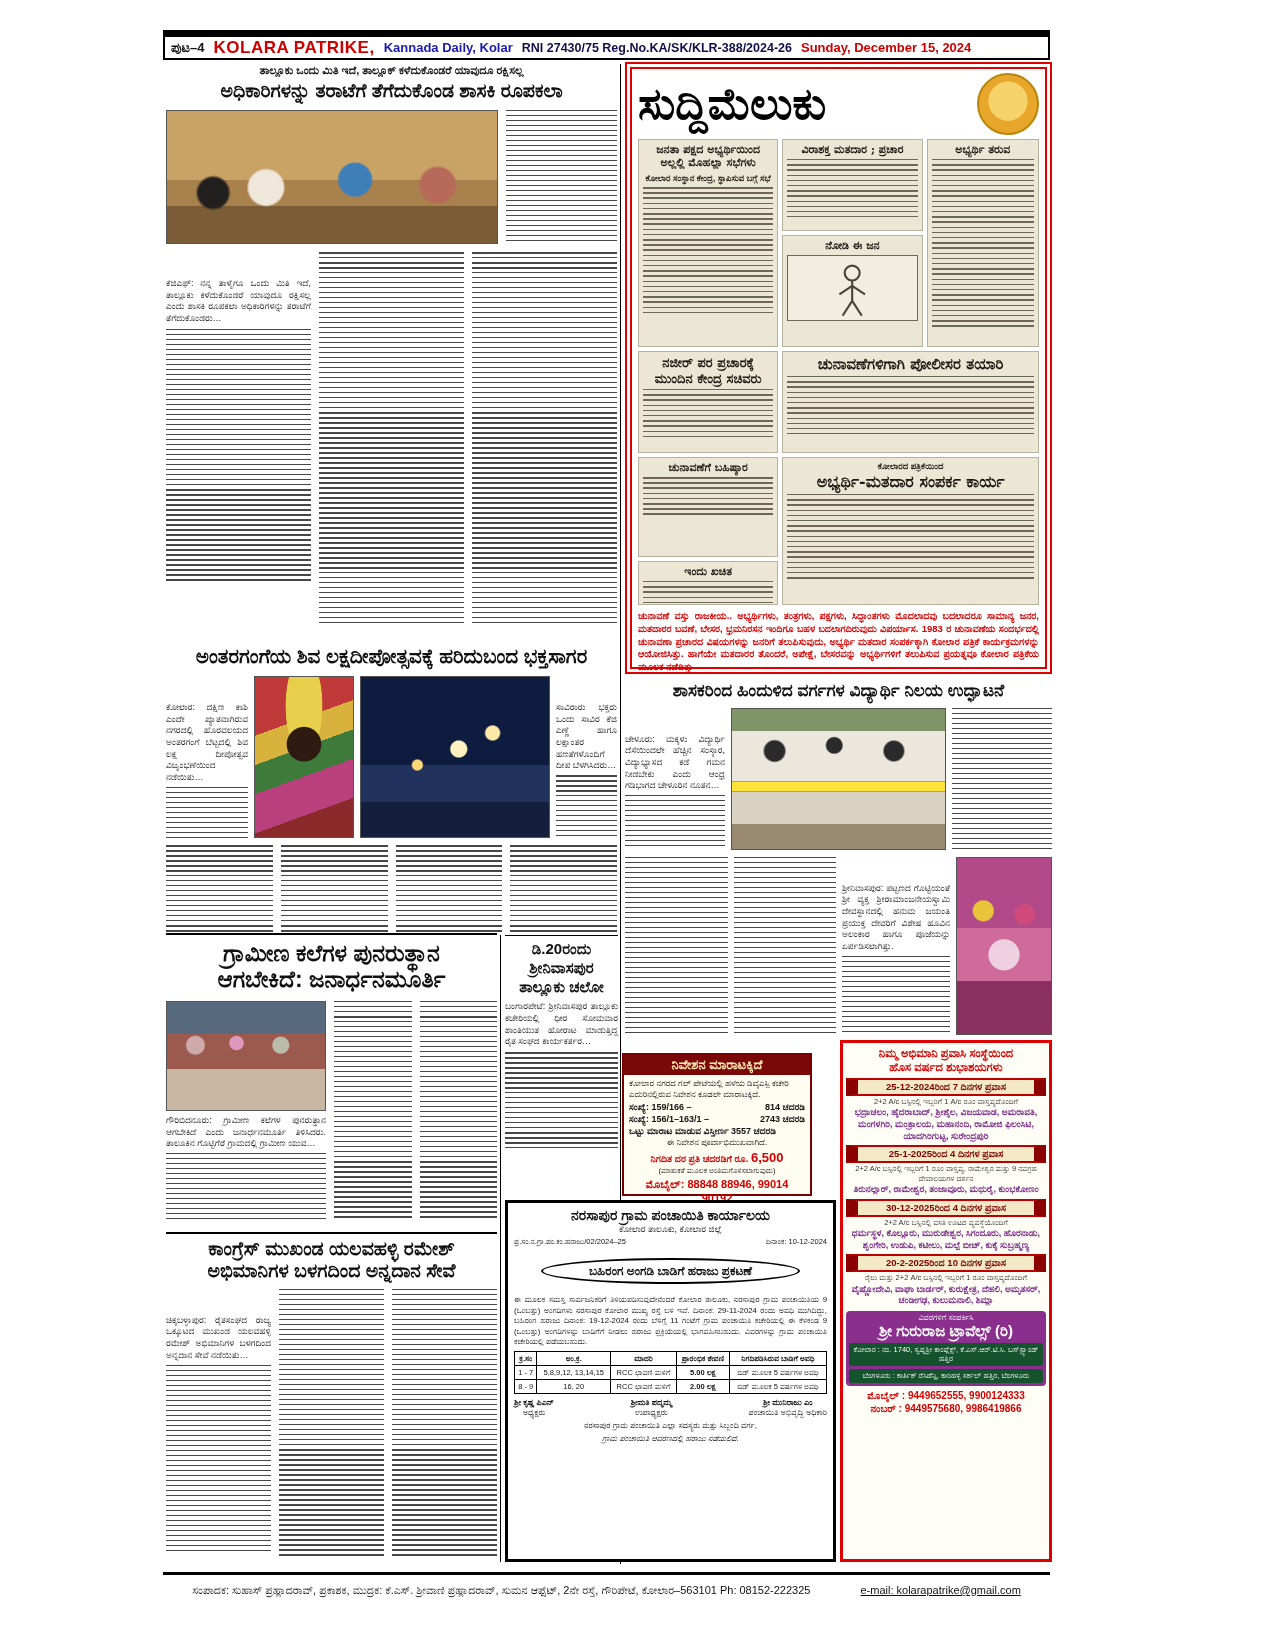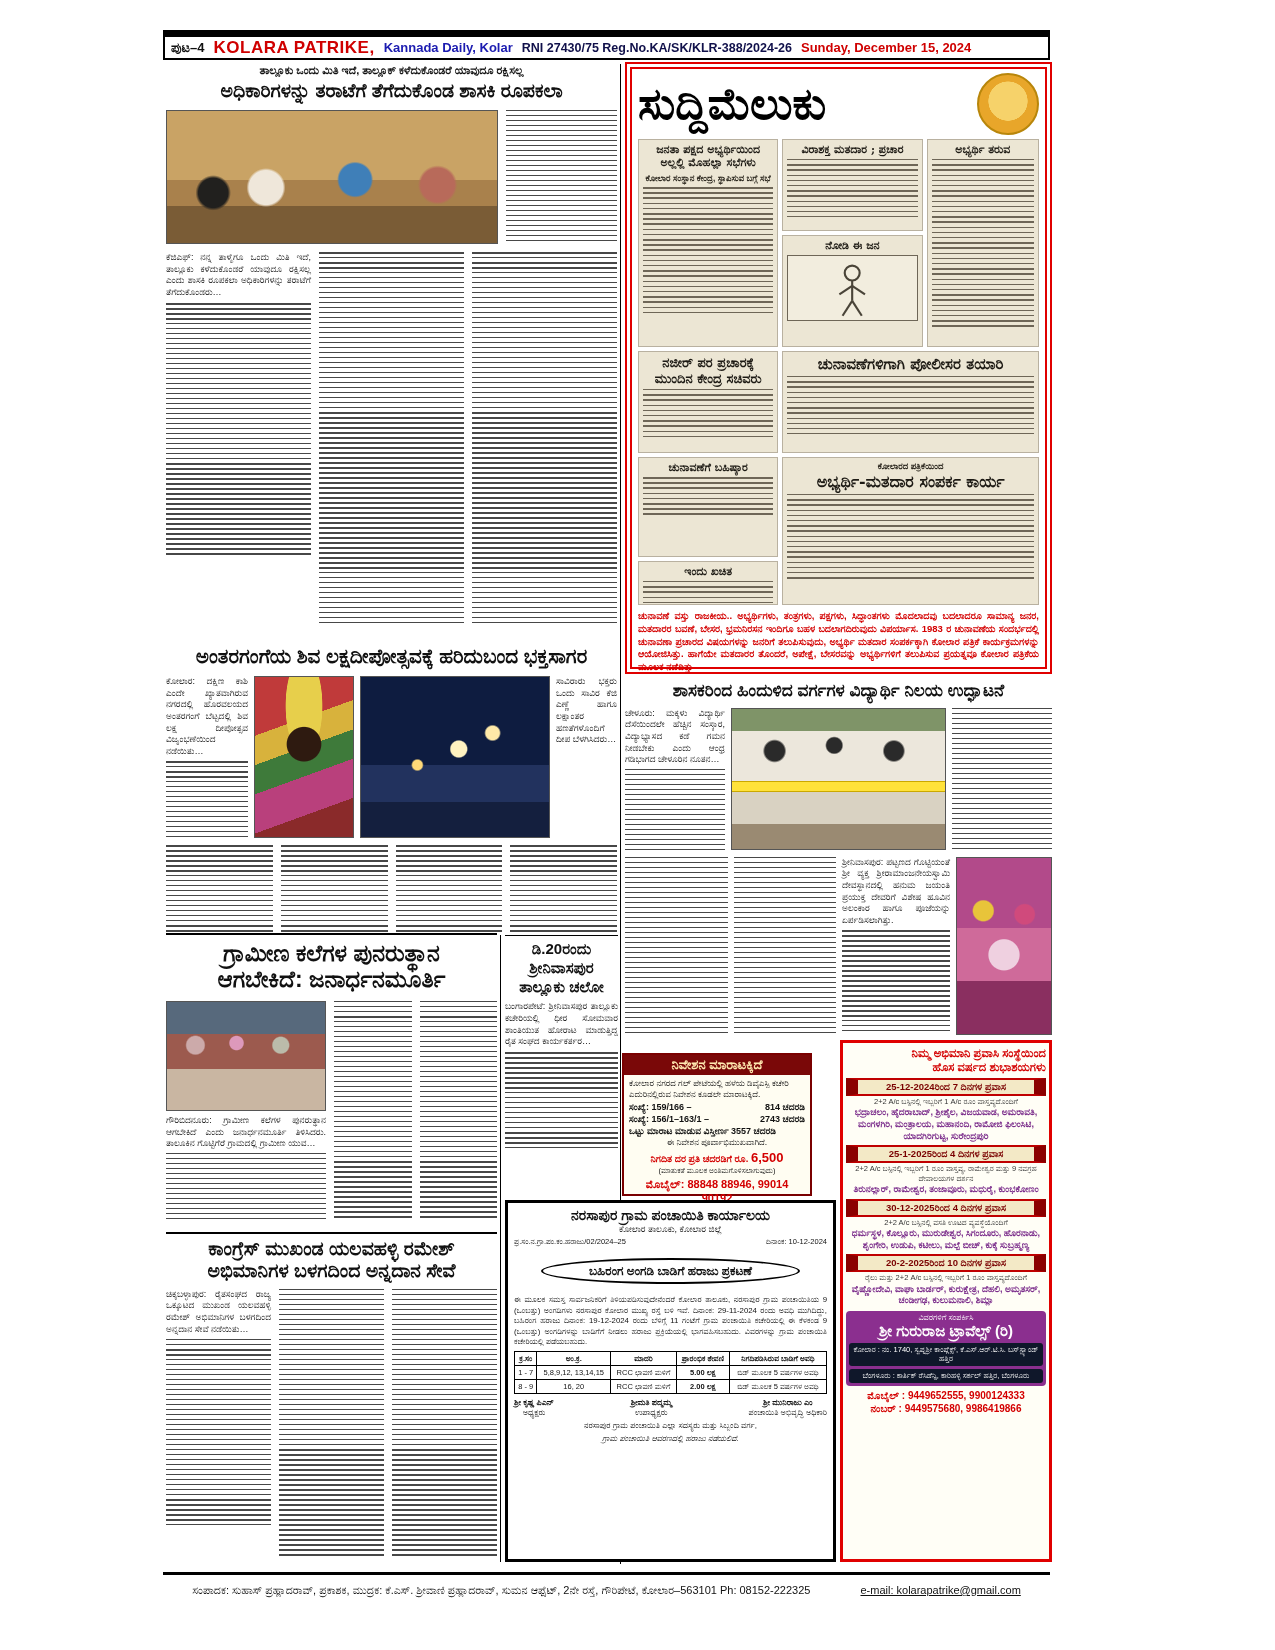--- a/index.html
+++ b/index.html
@@ -15,21 +15,21 @@
             display:flex;align-items:center;gap:9px;padding:0 6px;box-sizing:border-box;background:#fff;white-space:nowrap;}
   .mh-page{font-weight:bold;font-size:13px;color:#111;}
   .mh-title{font-weight:bold;font-size:17px;color:#cf0000;letter-spacing:.5px;}
   .mh-sub{font-weight:bold;font-size:13px;color:#1b1bb0;}
   .mh-reg{font-weight:bold;font-size:12.5px;color:#10104a;}
   .mh-date{font-weight:bold;font-size:13px;color:#cf0000;}
 
   
   .kick{font-size:11px;font-weight:bold;}
   .hl{font-weight:bold;line-height:1.15;}
-  .body-txt{font-size:9px;line-height:1.3;}
+  .body-txt{font-size:9px;line-height:1.3;margin-top:26px;}
   .lines{background:repeating-linear-gradient(to bottom,#474747 0 1.5px,transparent 1.5px 5px);}
   .clines{background:repeating-linear-gradient(to bottom,#6e6657 0 1.5px,transparent 1.5px 5.2px);}
   .cols{display:flex;gap:8px;}
   .col{flex:1;min-width:0;}
   .vr{position:absolute;width:1px;background:#000;}
   .hr{position:absolute;height:2px;background:#000;}
 
   
   .photo{box-sizing:border-box;border:1px solid #555;}
   .ph-meeting{background:
@@ -93,29 +93,29 @@
   .panch-sub{font-size:9px;text-align:center;}
   .panch-refrow{display:flex;justify-content:space-between;font-size:7.5px;margin-top:2px;}
   .oval{border:2px solid #000;border-radius:50%;font-weight:bold;font-size:12px;text-align:center;padding:4px 10px;width:75%;margin:11px auto;}
   .panch table{width:100%;border-collapse:collapse;font-size:7.5px;margin-top:3px;}
   .panch th,.panch td{border:1px solid #000;padding:2px;text-align:center;line-height:1.2;}
   .sig-row{display:flex;justify-content:space-between;text-align:center;font-size:8px;margin-top:4px;font-weight:bold;}
   .panch-note{text-align:center;font-size:8px;margin-top:3px;}
 
   
   .travel{left:840px;top:1040px;width:212px;height:522px;border:3px solid #e00000;box-sizing:border-box;background:#fffef6;padding:3px;}
-  .tr-title{color:#d40000;font-weight:bold;text-align:right;font-size:11.5px;line-height:1.25;}
+  .tr-title{color:#d40000;font-weight:bold;text-align:center;font-size:11.5px;line-height:1.25;}
   .tr-date{background:#f3e9c6;border-top:2px solid #c00000;border-bottom:2px solid #c00000;border-left:12px solid #8b0000;border-right:12px solid #8b0000;
            color:#7a0000;font-weight:bold;font-size:9.5px;text-align:center;padding:1px 0;margin-top:3px;}
   .tr-note{font-size:7.5px;text-align:center;color:#333;margin-top:1px;line-height:1.25;}
   .tr-places{color:#7b2d8b;font-weight:bold;font-size:9px;text-align:center;line-height:1.3;margin-top:1px;}
   .tr-contact{font-size:8px;color:#fff;text-align:center;}
   .tr-company{background:#8b2f8f;color:#fff;margin-top:4px;padding:2px 3px 3px;border-radius:4px;}
   .tr-company .name{font-weight:bold;font-size:15px;text-align:center;line-height:1.1;}
-  .tr-addr{background:#0f172a;color:#fff;font-size:7.5px;text-align:center;margin-top:3px;padding:2px;border-radius:3px;line-height:1.3;}
+  .tr-addr{background:#14532d;color:#fff;font-size:7.5px;text-align:center;margin-top:3px;padding:2px;border-radius:3px;line-height:1.3;}
   .tr-phones{color:#d40000;font-weight:bold;font-size:10px;text-align:center;margin-top:3px;line-height:1.3;}
 
   
   .footer{left:163px;top:1572px;width:887px;height:30px;border-top:3px solid #000;display:flex;align-items:center;justify-content:center;gap:6px;font-size:11px;}
   .footer .mail{font-weight:normal;text-decoration:underline;margin-left:44px;}
 
   .small-head{font-weight:bold;font-size:15px;text-align:center;line-height:1.25;}
 </style>
 </head>
 <body>
@@ -214,21 +214,21 @@
 
   <div class="abs" style="left:166px;top:645px;width:451px;height:285px;">
     <div class="hl c" style="font-size:20px;">ಅಂತರಗಂಗೆಯ ಶಿವ ಲಕ್ಷದೀಪೋತ್ಸವಕ್ಕೆ ಹರಿದುಬಂದ ಭಕ್ತಸಾಗರ</div>
     <div style="display:flex;gap:6px;margin-top:8px;height:162px;">
       <div style="width:82px;display:flex;flex-direction:column;">
         <div class="body-txt j">ಕೋಲಾರ: ದಕ್ಷಿಣ ಕಾಶಿ ಎಂದೇ ಖ್ಯಾತವಾಗಿರುವ ನಗರದಲ್ಲಿ ಹೊರವಲಯದ ಅಂತರಗಂಗೆ ಬೆಟ್ಟದಲ್ಲಿ ಶಿವ ಲಕ್ಷ ದೀಪೋತ್ಸವ ವಿಜೃಂಭಣೆಯಿಂದ ನಡೆಯಿತು…</div>
         <div class="lines" style="flex:1;margin-top:3px;"></div>
       </div>
       <div class="photo ph-deity" style="width:100px;height:162px;"></div>
       <div class="photo ph-temple" style="width:190px;height:162px;"></div>
-      <div style="flex:1;display:flex;flex-direction:row;">
+      <div style="flex:1;display:flex;flex-direction:column;">
         <div class="body-txt j">ಸಾವಿರಾರು ಭಕ್ತರು ಒಂದು ಸಾವಿರ ಕೆಜಿ ಎಣ್ಣೆ ಹಾಗೂ ಲಕ್ಷಾಂತರ ಹಣತೆಗಳೊಂದಿಗೆ ದೀಪ ಬೆಳಗಿಸಿದರು…</div>
         <div class="lines" style="flex:1;margin-top:3px;"></div>
       </div>
     </div>
     <div class="cols" style="margin-top:7px;height:88px;">
       <div class="col lines"></div>
       <div class="col lines"></div>
       <div class="col lines"></div>
       <div class="col lines"></div>
     </div>

